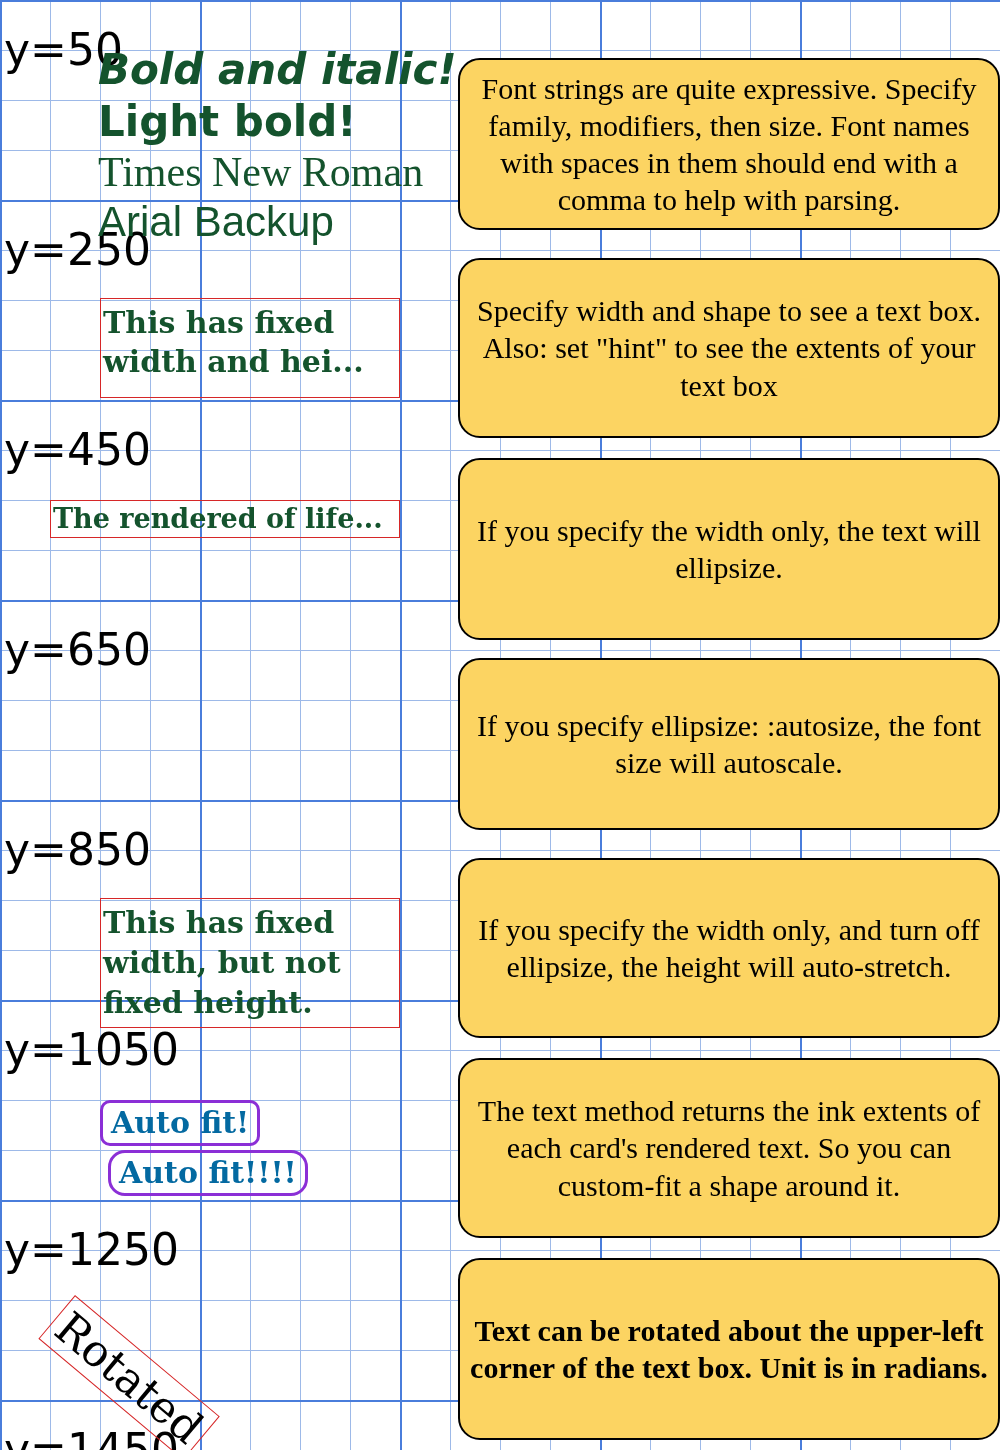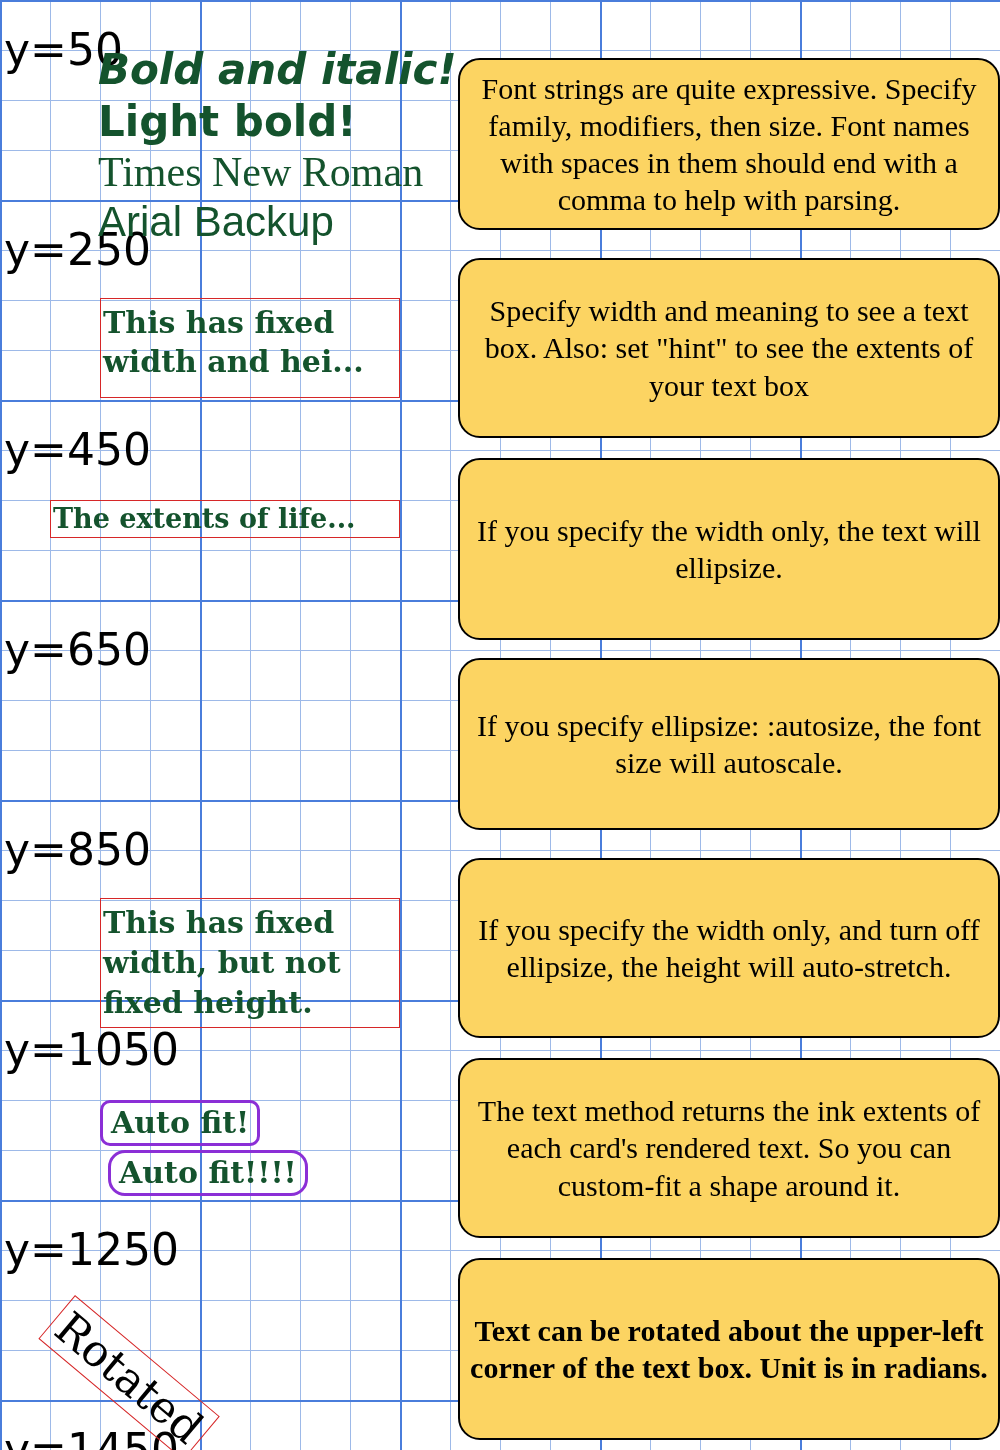--- a/index.html
+++ b/index.html
@@ -116,21 +116,21 @@
     width: 300px; height: 130px;
     font-family: "DejaVu Serif", serif;
     font-weight: bold;
     font-size: 30px; line-height: 1.33;
     padding: 4px 10px 0 2px;
     overflow: hidden;
   }
 
   .autofit {
     position: absolute;
-    color: #14532d;
+    color: #0369a1;
     font-family: "DejaVu Serif", serif;
     font-weight: bold;
     font-size: 30px;
     border: 3px solid #8b2fd6;
     border-radius: 10px;
     padding: 2px 8px 3px 8px;
     background: transparent;
     white-space: nowrap;
   }
   #s-autofit1 { left: 100px; top: 1100px; }
@@ -192,29 +192,29 @@
   <div class="ylabel" style="top:1028px">y=1050</div>
   <div class="ylabel" style="top:1228px">y=1250</div>
   <div class="ylabel" style="top:1428px">y=1450</div>
 
   <div class="sample" id="s-bolditalic">Bold and italic!</div>
   <div class="sample" id="s-lightbold">Light bold!</div>
   <div class="sample" id="s-times">Times New Roman</div>
   <div class="sample" id="s-arial">Arial Backup</div>
 
   <div class="sample redbox" id="s-fixedwh">This has fixed width and hei...</div>
-  <div class="sample redbox" id="s-meaning">The extents of life...</div>
+  <div class="sample redbox" id="s-meaning">The rendered of life...</div>
   <div class="sample redbox" id="s-fixedw">This has fixed width, but not fixed height.</div>
 
   <div class="autofit" id="s-autofit1">Auto fit!</div>
   <div class="autofit" id="s-autofit2">Auto fit!!!!</div>
 
   <div id="s-rotated">Rotated</div>
 
   <div class="note" id="n1">Font strings are quite expressive. Specify family, modifiers, then size. Font names with spaces in them should end with a comma to help with parsing.</div>
-  <div class="note" id="n2">Specify width and meaning to see a text box. Also: set "hint" to see the extents of your text box</div>
+  <div class="note" id="n2">Specify width and shape to see a text box. Also: set "hint" to see the extents of your text box</div>
   <div class="note" id="n3">If you specify the width only, the text will ellipsize.</div>
   <div class="note" id="n4">If you specify ellipsize: :autosize, the font size will autoscale.</div>
   <div class="note" id="n5">If you specify the width only, and turn off ellipsize, the height will auto-stretch.</div>
   <div class="note" id="n6">The text method returns the ink extents of each card's rendered text. So you can custom-fit a shape around it.</div>
   <div class="note" id="n7">Text can be rotated about the upper-left corner of the text box. Unit is in radians.</div>
 
 </div>
 
 </body></html>

